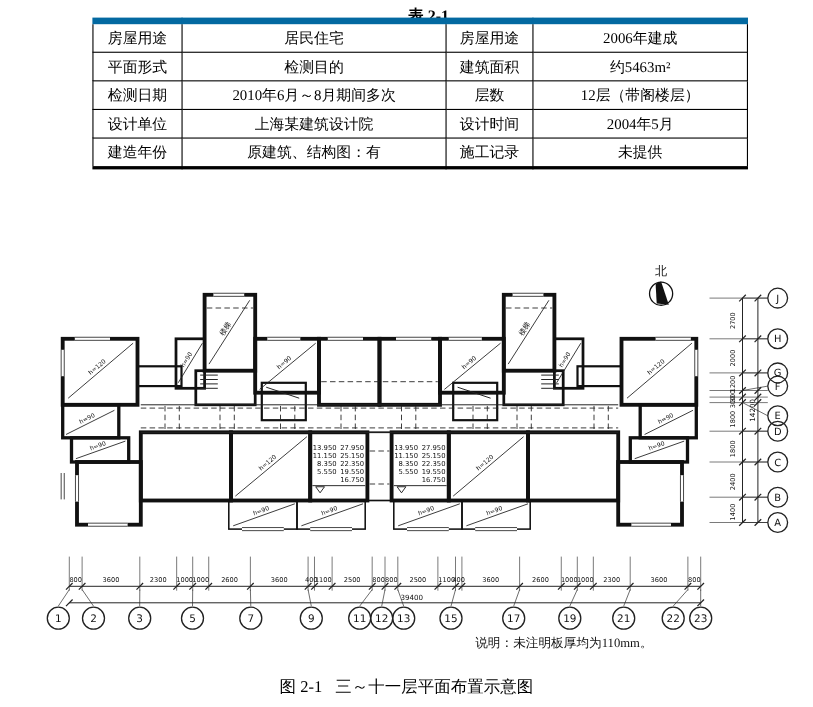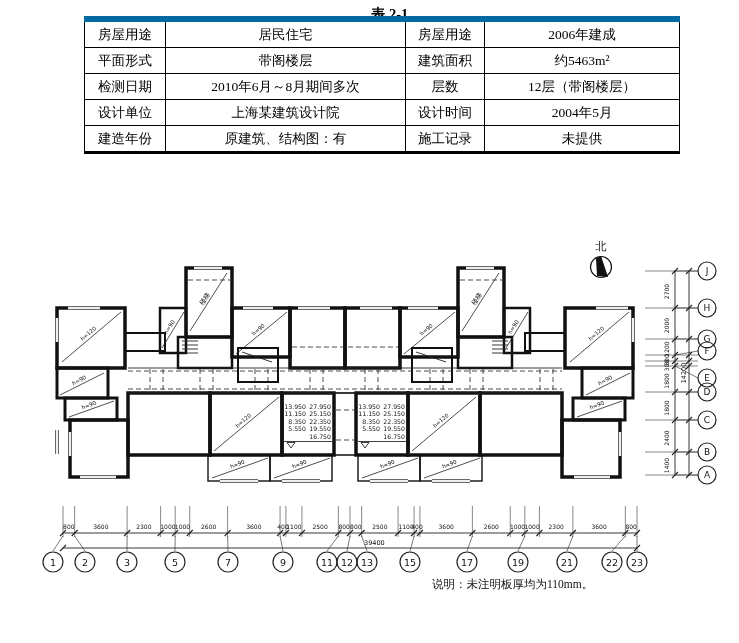--- a/index.html
+++ b/index.html
@@ -35,21 +35,21 @@
       </colgroup>
     <tbody>
     <tr>
       <td>房屋用途</td>
       <td>居民住宅</td>
       <td>房屋用途</td>
       <td>2006年建成</td>
     </tr>
     <tr>
       <td>平面形式</td>
-      <td>带阁楼层</td>
+      <td>检测目的</td>
       <td>建筑面积</td>
       <td>约5463m²</td>
     </tr>
     <tr>
       <td>检测日期</td>
       <td>2010年6月～8月期间多次</td>
       <td>层数</td>
       <td>12层（带阁楼层）</td>
     </tr>
     <tr>
@@ -456,13 +456,17 @@
       <circle cx="601" cy="267" r="10.5" fill="none" stroke="#111" stroke-width="1.2"></circle>
       <polygon points="596,258 601,256 608,277 597,276" fill="#111"></polygon>
     </g>
 
     <text class="cjk" x="432" y="588" font-size="11.5">说明：未注明板厚均为110mm。</text>
 
     <text x="364" y="545" font-size="6.5">39400</text>
     <text transform="translate(686,373) rotate(-90)" text-anchor="middle" font-size="6.5">14200</text>
   </svg>
 
+  <div class="caption">
+    <span>图 2-1</span>
+    <span>三～十一层平面布置示意图</span>
+  </div>
 </div>
 
 </body></html>

